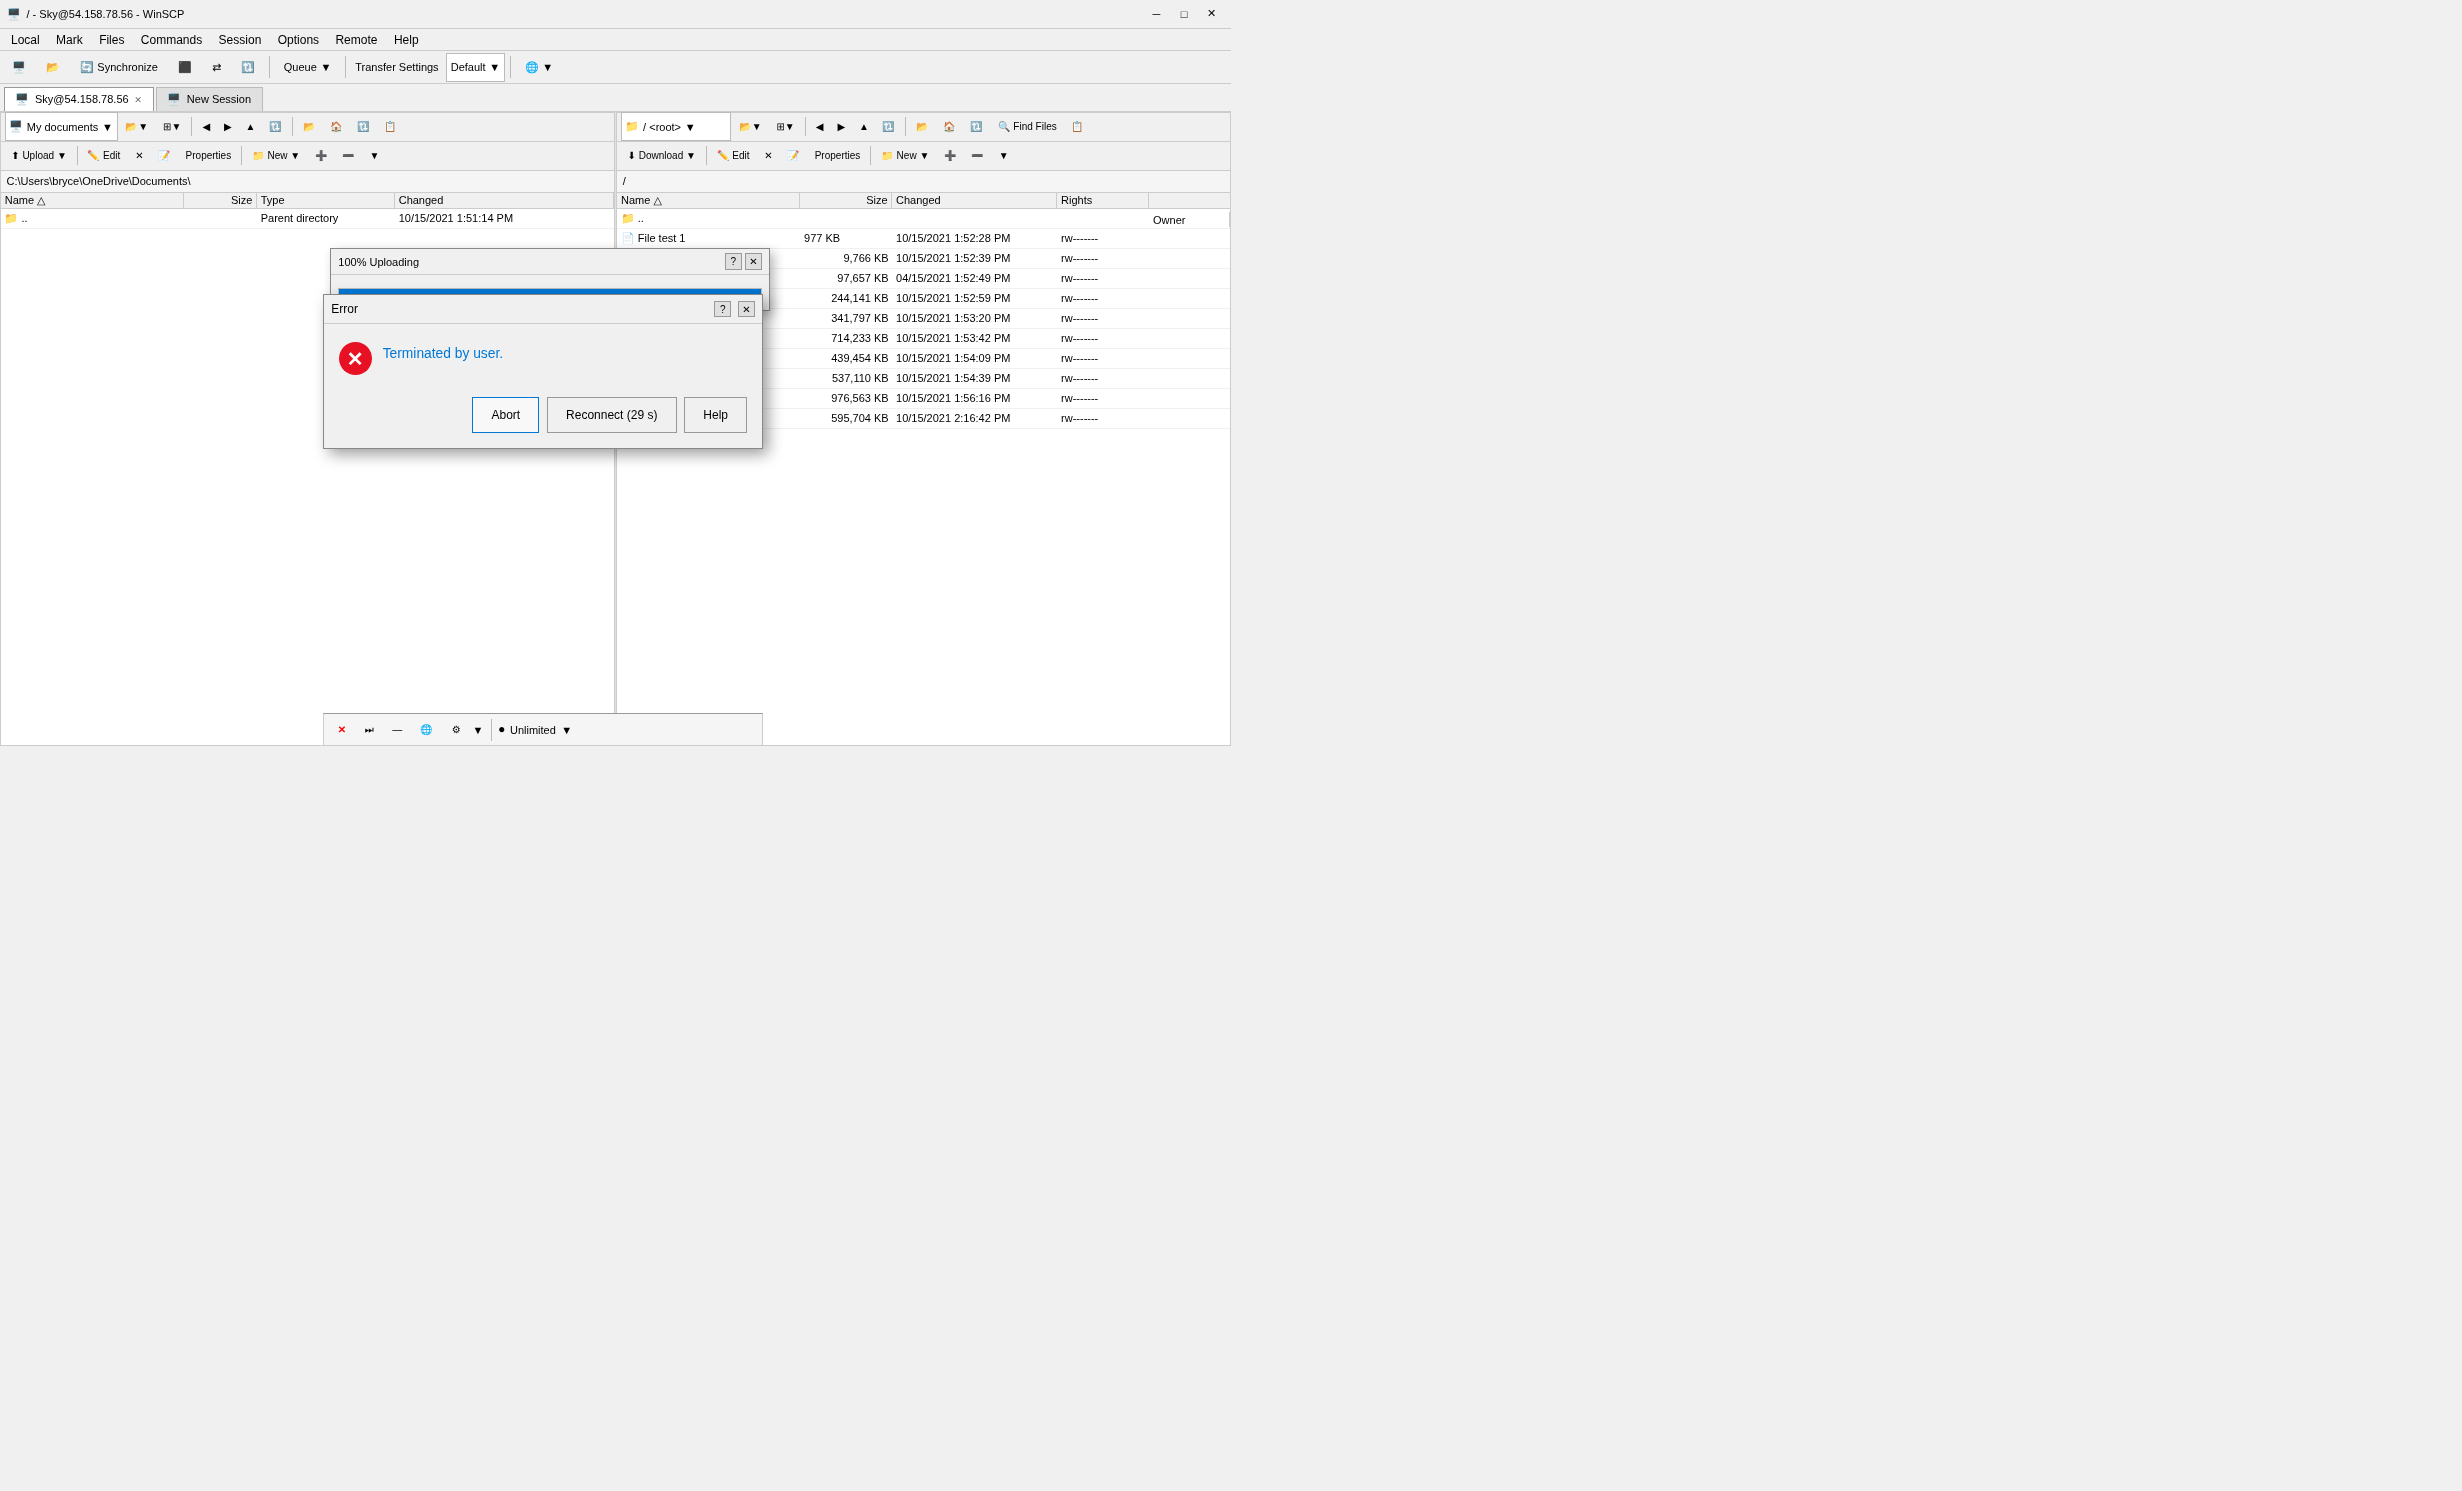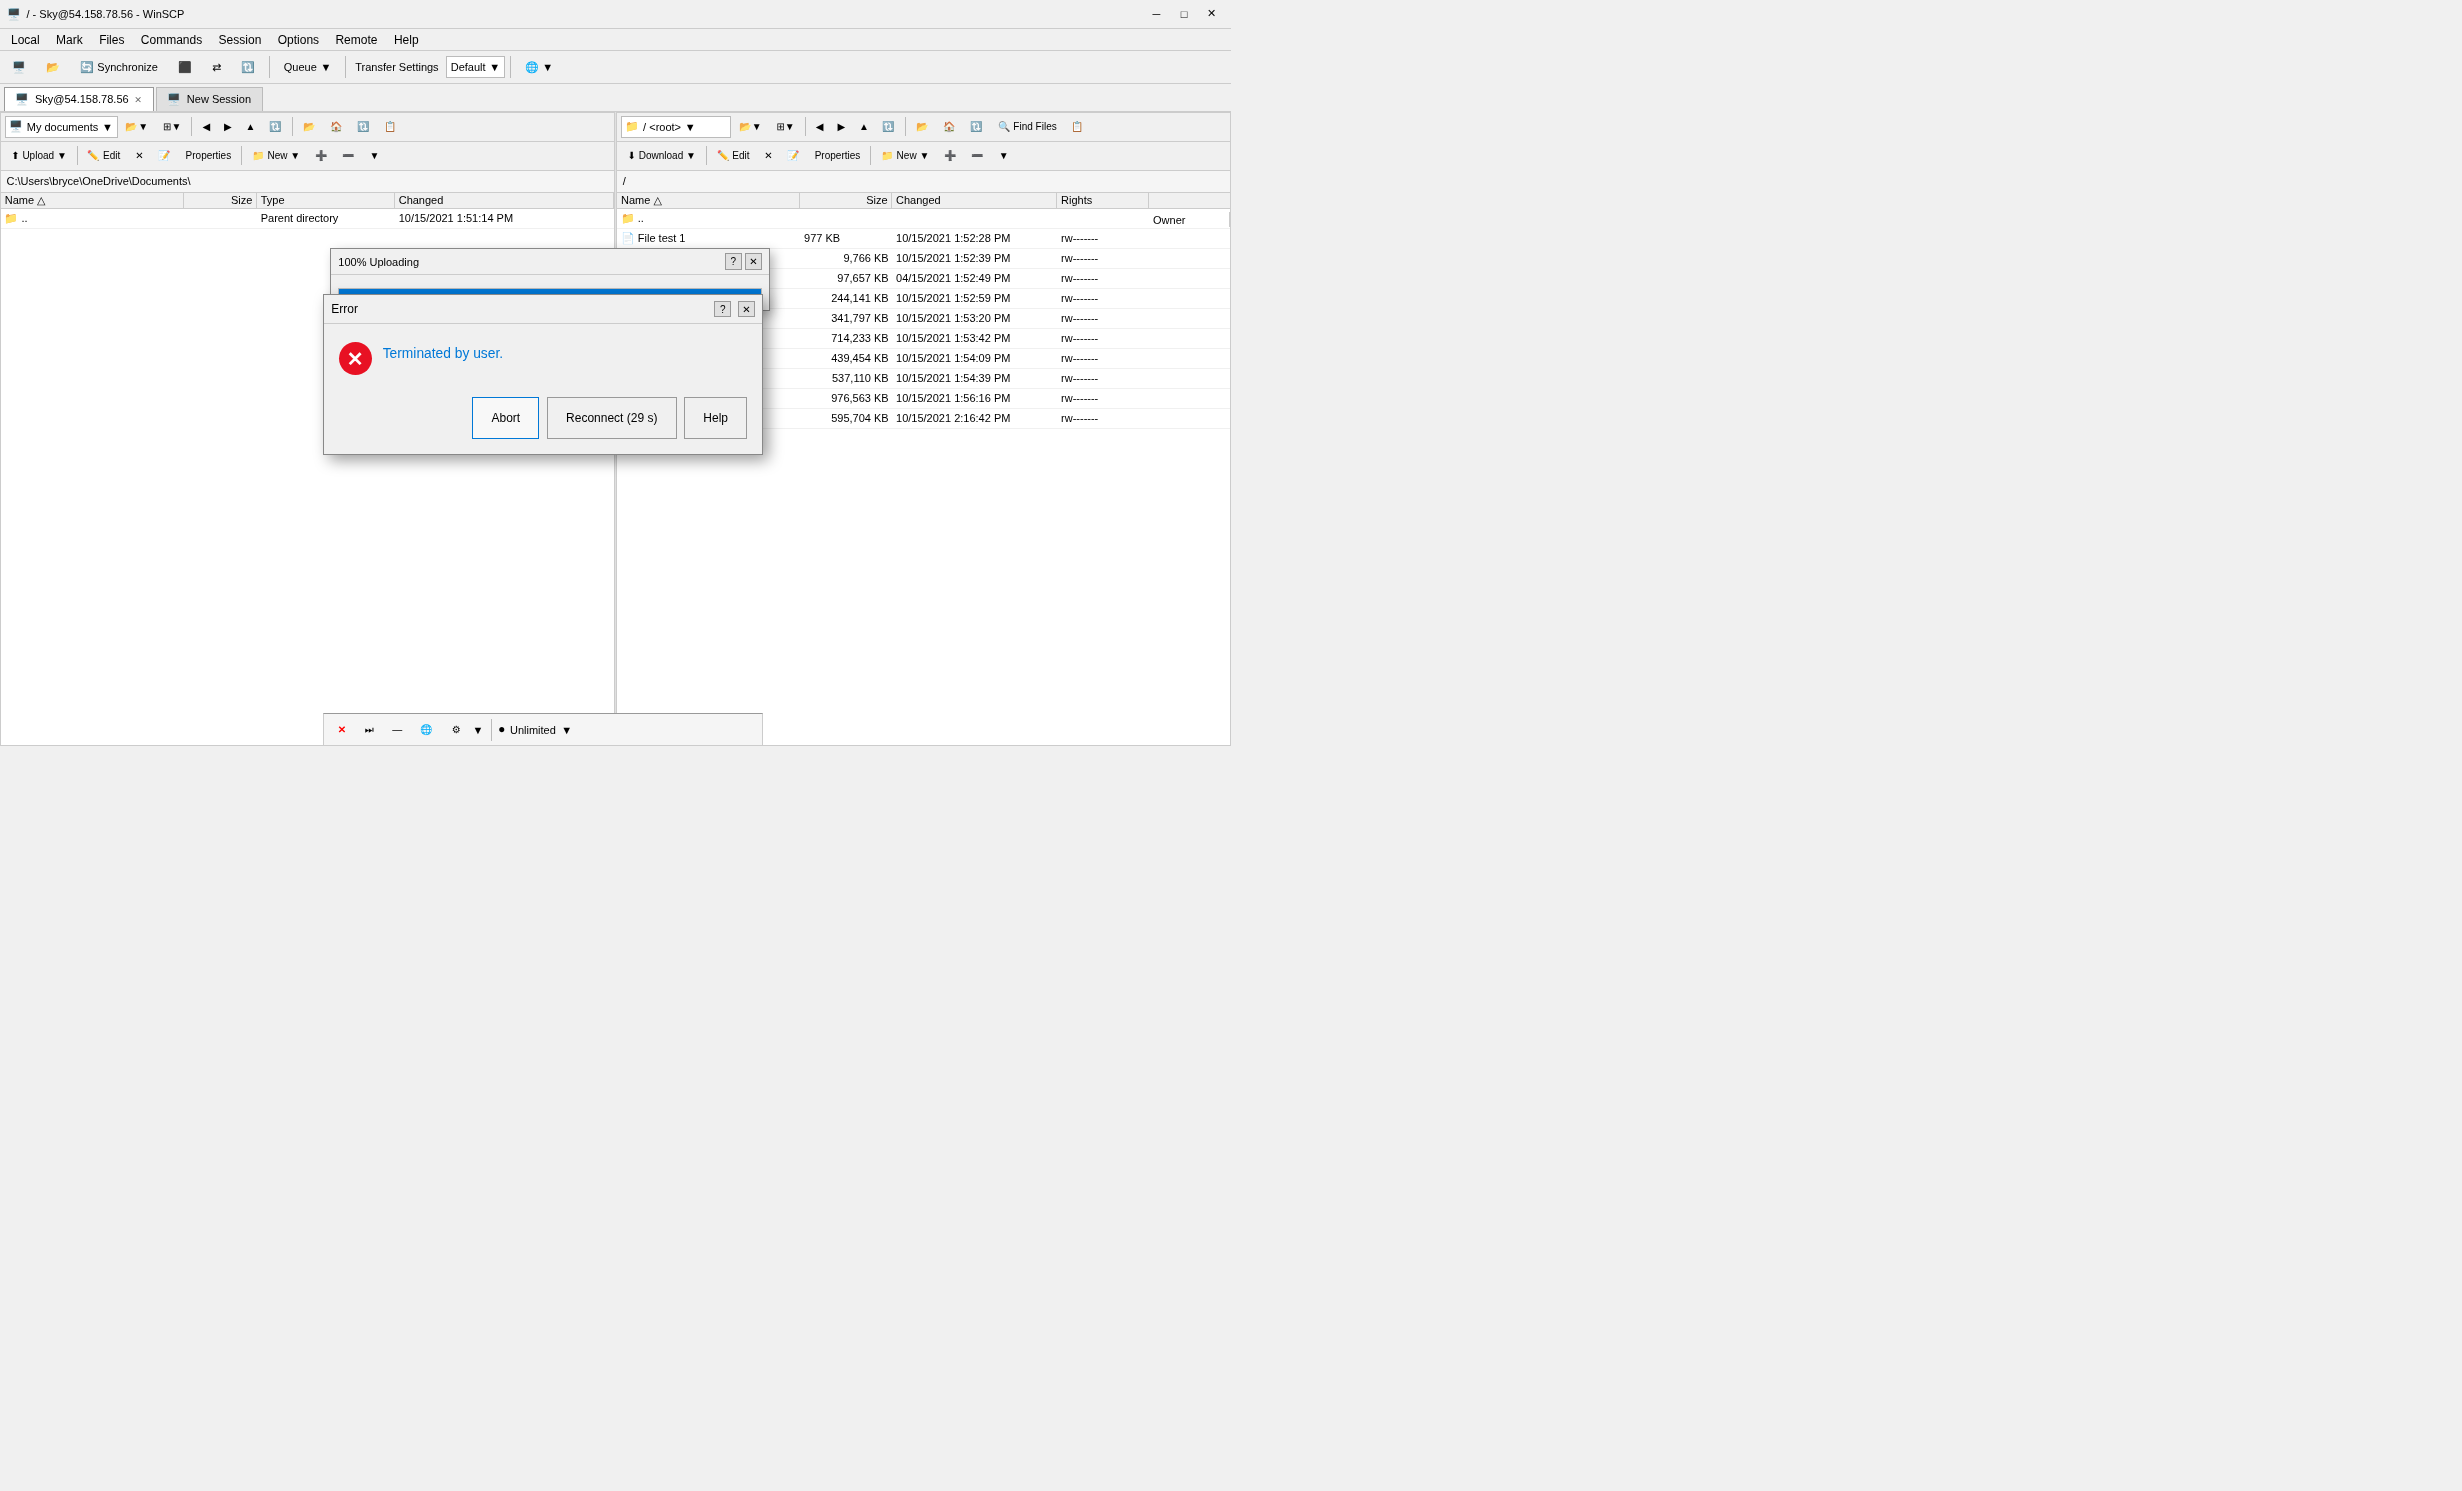--- a/index.html
+++ b/index.html
@@ -334,21 +334,21 @@
       color: #0078d7;
       padding-top: 3.7px;
     }
     .error-buttons {
       display: flex;
       justify-content: flex-end;
       padding: 7.3px 14.7px 14.7px 14.7px;
       gap: 7.3px;
     }
     .dialog-button {
-      height: 42px;
+      height: 36px;
       padding: 0 18.3px;
       border: 0.9px solid #999;
       background: #f0f0f0;
       cursor: pointer;
       font-size: 12px;
       text-align: right;
     }
     .dialog-button.primary {
       border-color: #0078d7;
       background: #f8f8f8;
@@ -366,21 +366,21 @@
       border-top: 0.9px solid #999;
       display: flex;
       align-items: center;
       padding: 0 7.3px;
       gap: 5.5px;
       pointer-events: all;
       font-size: 11px;
     }
 
     .toolbar-combo {
-      height: 22px;
+      height: 29px;
       padding: 0 3.7px;
       border: 0.9px solid #bbb;
       background: white;
       font-size: 11px;
       display: flex;
       align-items: center;
       gap: 3.7px;
     }
 
     

